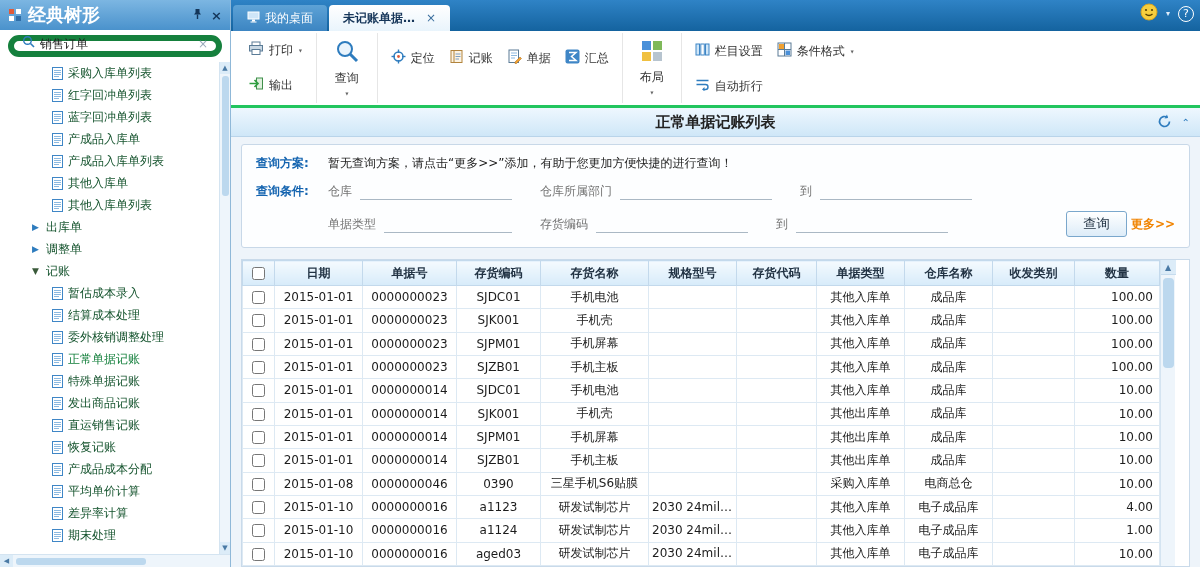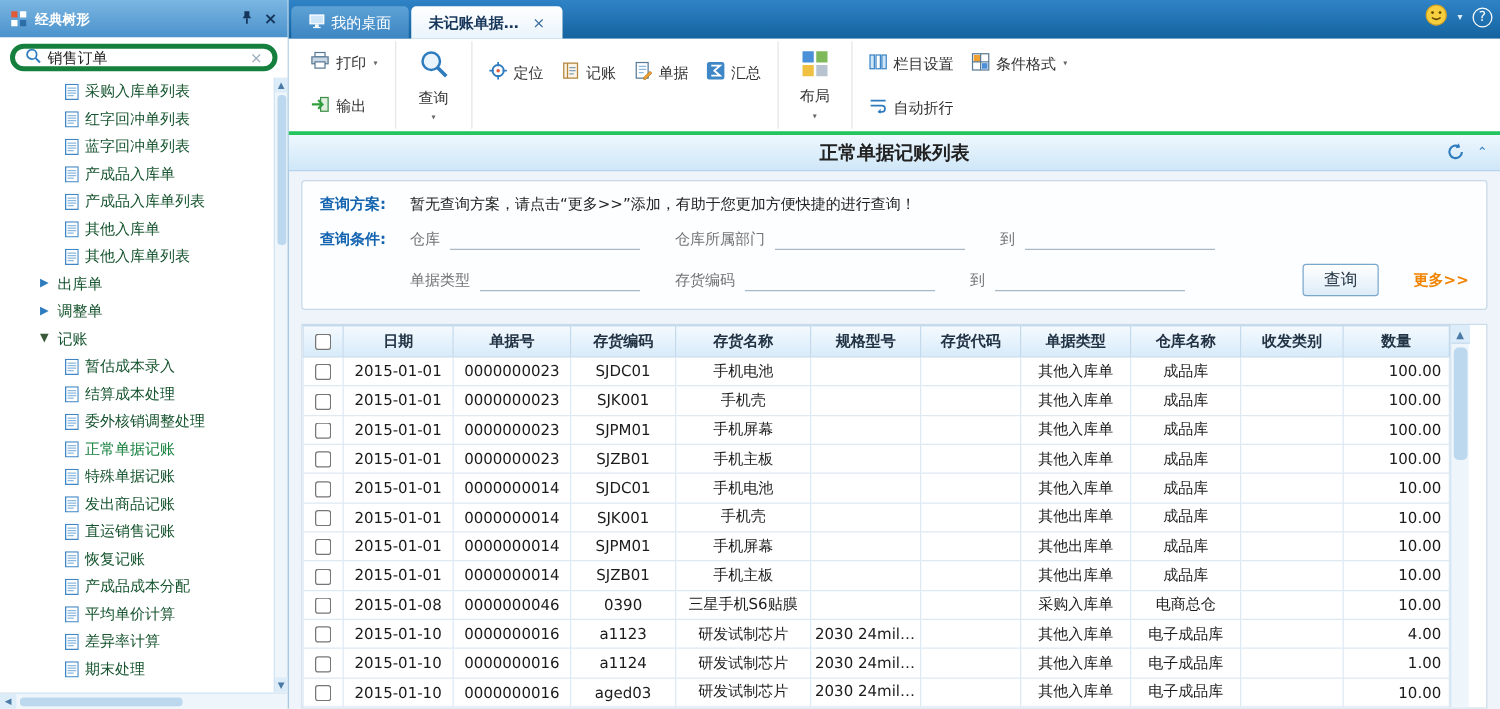--- a/index.html
+++ b/index.html
@@ -3,25 +3,25 @@
 <meta charset="utf-8">
 <style>
   * { box-sizing: border-box; margin: 0; padding: 0; }
   html,body { width:1200px; height:567px; overflow:hidden; }
   body { font-family:"DejaVu Sans","Liberation Sans",sans-serif; font-size:12px; color:#222; background:#eef4fa; }
   .app { display:flex; width:1200px; height:567px; }
 
   
   .sidebar { width:231px; background:#fff; border-right:1px solid #8fb8d8; display:flex; flex-direction:column; }
   .sb-header { height:30px; background:linear-gradient(#7cb6e2,#4a92cc); display:flex; align-items:center; padding:0 8px; color:#fff; font-weight:bold; }
-  .sb-header .sb-title { flex:1; margin-left:6px; font-size:11px; }
+  .sb-header .sb-title { flex:1; margin-left:6px; font-size:18px; }
   .sb-hicon { width:14px; height:14px; display:inline-block; }
   .sb-tool { color:#14365a; margin-left:8px; font-size:13px; cursor:default; line-height:1; }
   .sb-search-wrap { padding:5px 8px; background:#fff; }
-  .sb-search { height:22px; border:4px solid #15803d; border-radius:12px; background:#fff; display:flex; align-items:center; padding:0 8px; }
+  .sb-search { height:22px; border:6px solid #15803d; border-radius:12px; background:#fff; display:flex; align-items:flex-end; padding:0 8px; }
   .sb-search input { border:0; outline:0; flex:1; font:inherit; margin:0 5px; color:#222; background:transparent; }
   .sb-search .clear { color:#9ab; font-size:12px; }
   .tree-area { position:relative; flex:1; overflow:hidden; }
   .tree { position:absolute; left:0; top:0; right:11px; bottom:0; overflow:hidden; }
   .tree-item { display:flex; align-items:center; height:22px; padding-left:52px; white-space:nowrap; cursor:default; color:#14532d; }
   .tree-item.node-collapsed, .tree-item.node-expanded { padding-left:32px; }
   .tree-item .arrow { display:none; width:14px; font-size:9px; color:#2e7cbe; }
   .tree-item.node-collapsed .arrow { display:inline-block; }
   .tree-item.node-expanded .arrow { display:inline-block; color:#3a5a3a; }
   .tree-item.node-collapsed .arrow::before { content:"▶"; }
@@ -70,21 +70,21 @@
   .content { flex:1; padding:7px 10px 0 10px; display:flex; flex-direction:column; overflow:hidden; }
   .query-panel { background:#fdfeff; border:1px solid #c8d8e8; border-radius:3px; padding:10px 14px 10px 14px; margin-bottom:11px; }
   .q-row { display:flex; align-items:center; margin-bottom:11px; }
   .q-row:last-child { margin-bottom:0; }
   .q-label { color:#1464b0; font-weight:bold; width:72px; flex-shrink:0; }
   .q-field { display:flex; align-items:center; margin-right:28px; }
   .q-field .f-label { margin-right:8px; color:#737373; }
   .q-input { width:152px; border:0; border-bottom:1px solid #aab8c4; height:17px; font:inherit; background:transparent; outline:0; }
   .q-actions { margin-left:auto; display:flex; align-items:center; }
   .q-btn { padding:3px 16px; border:1px solid #7aa7cc; border-radius:3px; background:linear-gradient(#ffffff,#ddecf8); color:#234; cursor:default; }
-  .more-link { color:#f08300; margin-left:28px; font-weight:bold; cursor:default; }
+  .more-link { color:#f08300; margin-left:4px; font-weight:bold; cursor:default; }
 
   
   .table-wrap { flex:1; display:flex; overflow:hidden; background:#fff; border:1px solid #c9daea; }
   table { border-collapse:collapse; table-layout:fixed; width:917px; background:#fff; }
   th, td { border:1px solid #dde9f3; height:23px; overflow:hidden; white-space:nowrap; text-overflow:ellipsis; padding:0 3px; }
   thead th { background:linear-gradient(#f4fafe,#d7ebfa); color:#234; font-weight:bold; height:25px; border-color:#c3d9ec; text-align:center; }
   td { text-align:center; color:#1c1c1c; }
   td.c-left { text-align:left; }
   td.c-qty { text-align:right; padding-right:6px; }
   .c-chk { width:32px; text-align:center; }

